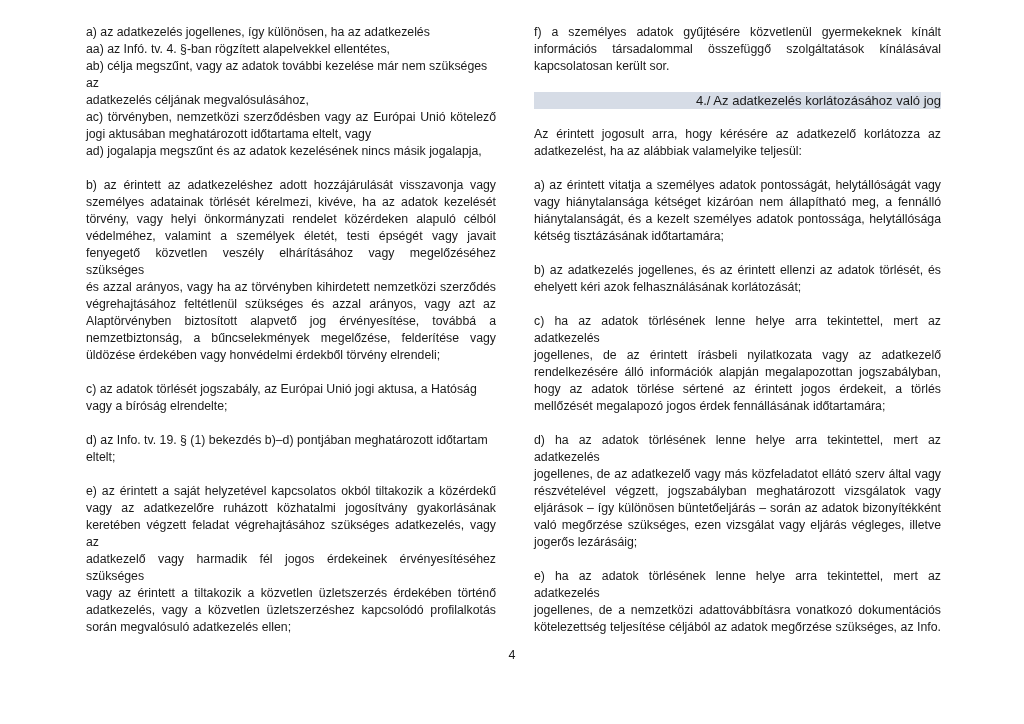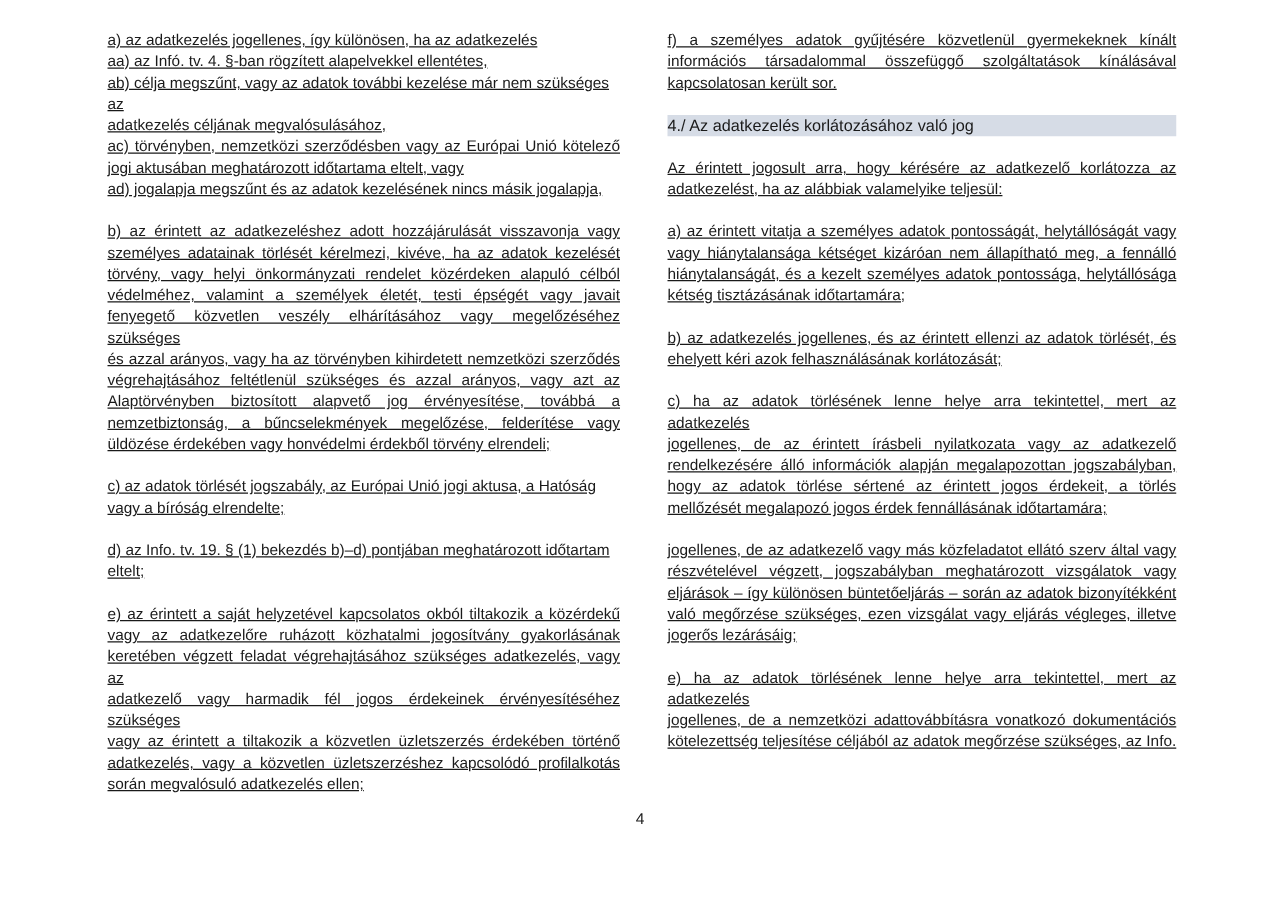--- a/index.html
+++ b/index.html
@@ -9,26 +9,26 @@
     color:#1a1a1a;
   }
   .col {
     position:absolute; top:24px;
     font-size:12.3px; line-height:17px;
   }
   .col.left { left:86px; width:410px; }
   .col.right { left:534px; width:407px; }
   .para { margin:0 0 17px 0; text-align:justify; }
   .para.nojust { text-align:left; }
-  .line { display:block;text-decoration:underline; }
+  .line { display:block; }
   .justified .line { text-align:justify; text-align-last:justify; }
   .justified .line.last { text-align-last:left; }
   .section-header {
     background:#d6dce6;
-    text-align:left;
+    text-align:right;
     font-size:13px;
     line-height:17px;
     margin:0 0 17px 0;
     padding:0;
   }
   .page-number {
     position:absolute; left:0; width:1024px; top:648px;
     text-align:center; font-size:12.5px;
   }
 </style>
@@ -108,20 +108,21 @@
 
   <div class="para justified">
     <span class="line">c) ha az adatok törlésének lenne helye arra tekintettel, mert az adatkezelés</span>
     <span class="line">jogellenes, de az érintett írásbeli nyilatkozata vagy az adatkezelő</span>
     <span class="line">rendelkezésére álló információk alapján megalapozottan jogszabályban,</span>
     <span class="line">hogy az adatok törlése sértené az érintett jogos érdekeit, a törlés</span>
     <span class="line last">mellőzését megalapozó jogos érdek fennállásának időtartamára;</span>
   </div>
 
   <div class="para justified">
+    <span class="line">d) ha az adatok törlésének lenne helye arra tekintettel, mert az adatkezelés</span>
     <span class="line">jogellenes, de az adatkezelő vagy más közfeladatot ellátó szerv által vagy</span>
     <span class="line">részvételével végzett, jogszabályban meghatározott vizsgálatok vagy</span>
     <span class="line">eljárások – így különösen büntetőeljárás – során az adatok bizonyítékként</span>
     <span class="line">való megőrzése szükséges, ezen vizsgálat vagy eljárás végleges, illetve</span>
     <span class="line last">jogerős lezárásáig;</span>
   </div>
 
   <div class="para justified">
     <span class="line">e) ha az adatok törlésének lenne helye arra tekintettel, mert az adatkezelés</span>
     <span class="line">jogellenes, de a nemzetközi adattovábbításra vonatkozó dokumentációs</span>

